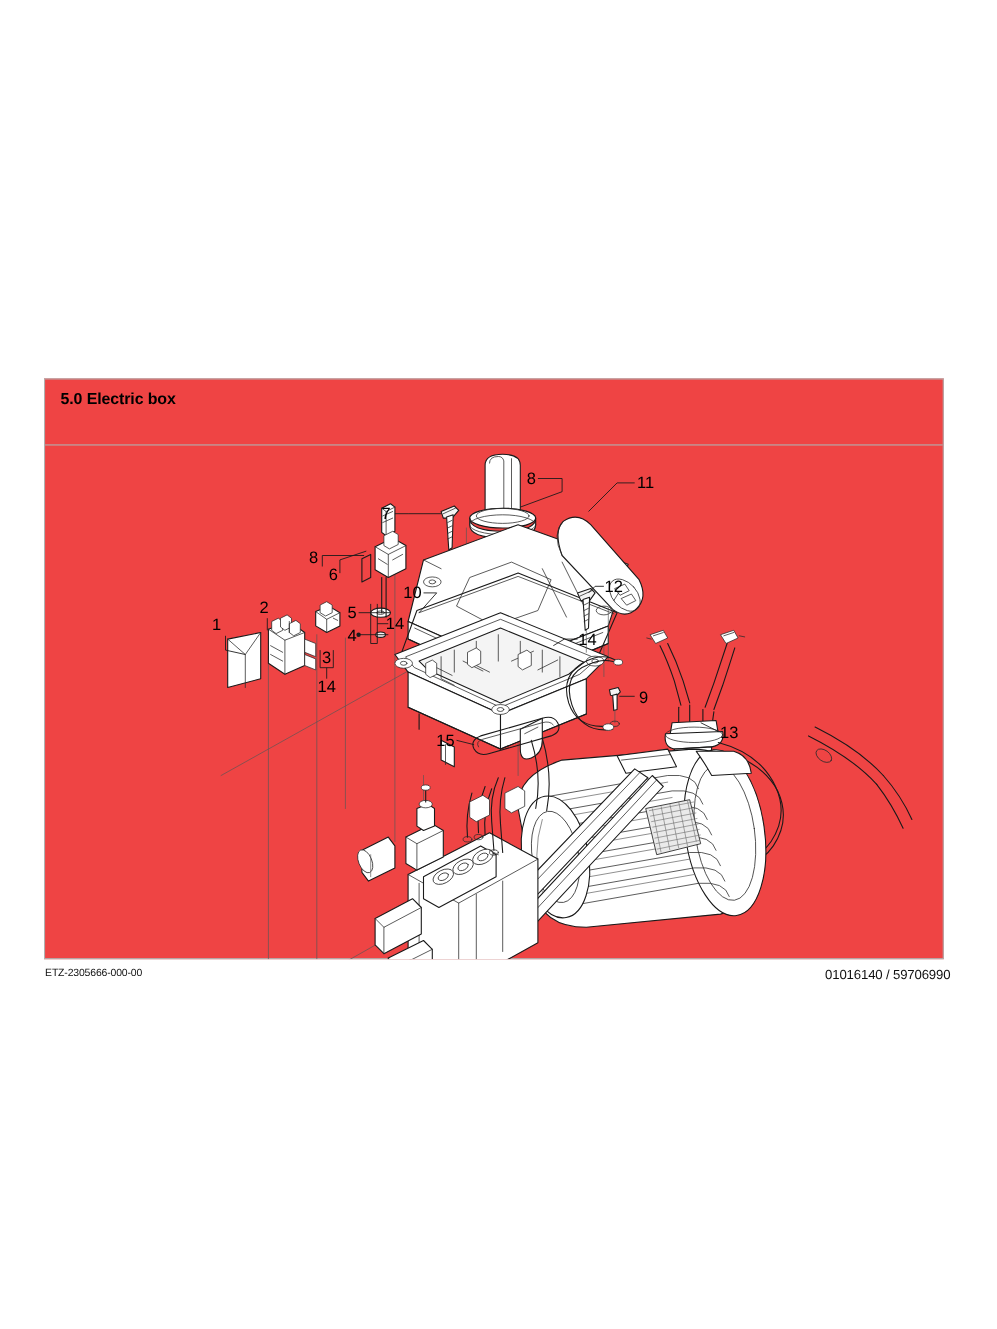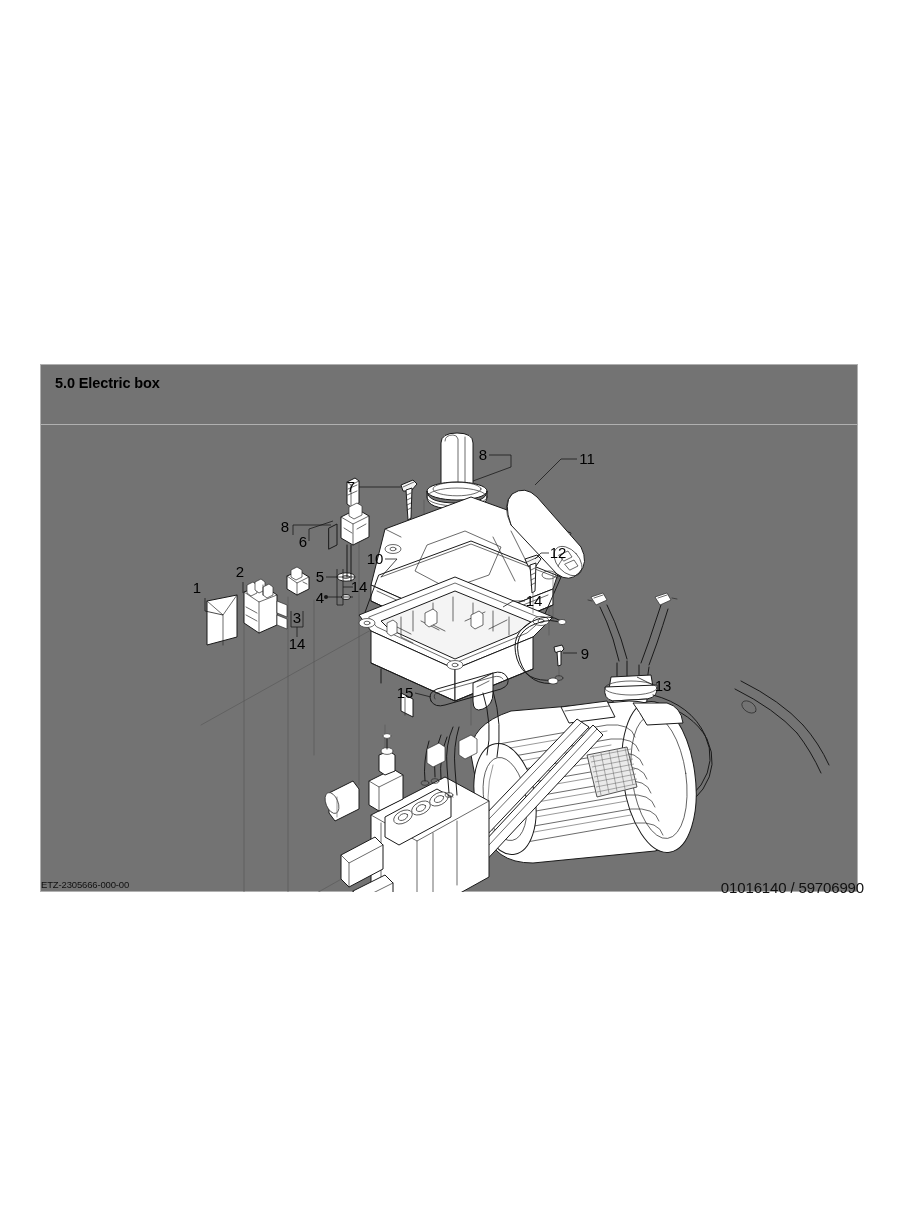--- a/index.html
+++ b/index.html
@@ -26,22 +26,21 @@
   }
 
   .sheet {
     position: absolute;
     left: 40px;
     top: 344px;
     width: 818px;
     height: 528px;
     border: 1px solid #b0b0b0;
     box-sizing: border-box;
-    background: #737373;
-    margin-top: 20px;
+    background: #ef4444;
   }
 
   .sheet-header {
     position: absolute;
     left: 0; top: 0;
     width: 100%;
     height: 60px;
     border-bottom: 1px solid #b0b0b0;
     box-sizing: border-box;
   }
@@ -80,21 +79,21 @@
     top: 879px;
     font-size: 9.5px;
     color: #111;
     letter-spacing: -0.15px;
     white-space: nowrap;
   }
   .footer-right {
     position: absolute;
     right: 42px;
     top: 879px;
-    font-size: 15px;
+    font-size: 12px;
     color: #111;
     letter-spacing: -0.15px;
     white-space: nowrap;
     text-align: right;
   }
 
   
   .ln   { fill: none; stroke: #1a1a1a; stroke-width: 1; stroke-linejoin: round; stroke-linecap: round; }
   .ln-t { fill: none; stroke: #2b2b2b; stroke-width: 0.7; stroke-linejoin: round; stroke-linecap: round; }
   .ln-h { fill: none; stroke: #555; stroke-width: 0.6; stroke-linejoin: round; stroke-linecap: round; }

